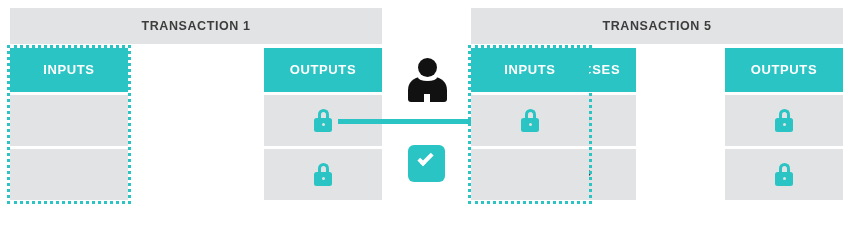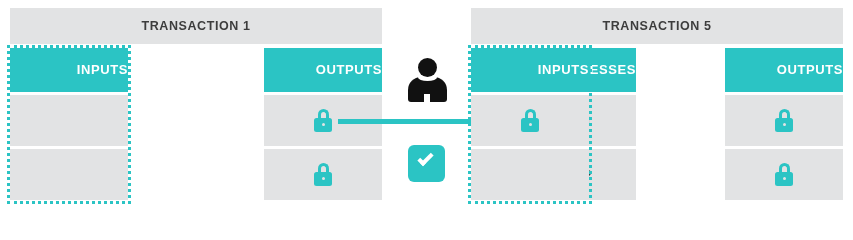--- a/index.html
+++ b/index.html
@@ -61,21 +61,21 @@
   .col-addresses { left: 254px; }
   .col-addresses, .col-outputs { width: 118px; }
   .col-outputs   { width: 118px; }
   .col-addresses { width: 118px; }
 
   .col-head {
     position: absolute;
     top: 40px;
     height: 44px;
     line-height: 44px;
-    text-align: right;
+    text-align: center;
     background: #2bc4c4;
     color: #ffffff;
     font-size: 13px;
     font-weight: bold;
     letter-spacing: 0.6px;
   }
   .cell {
     position: absolute;
     height: 51px;
     background: #e2e3e4;

